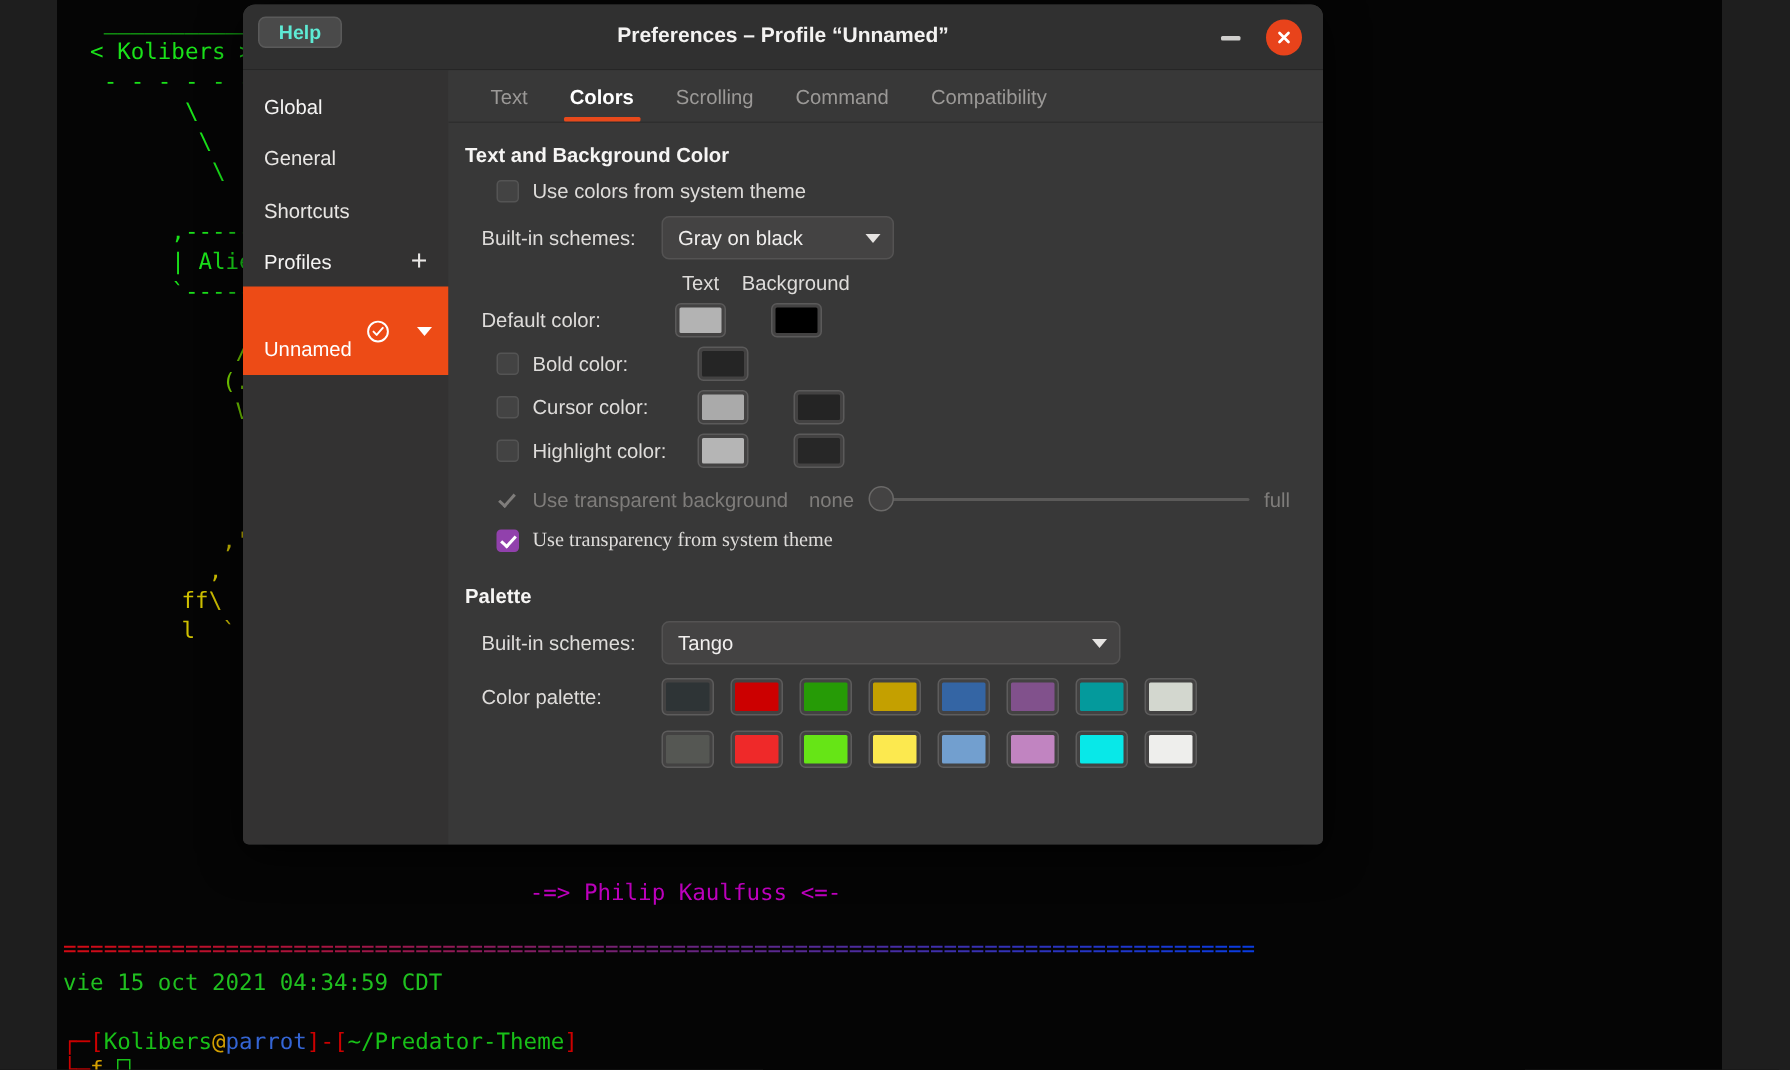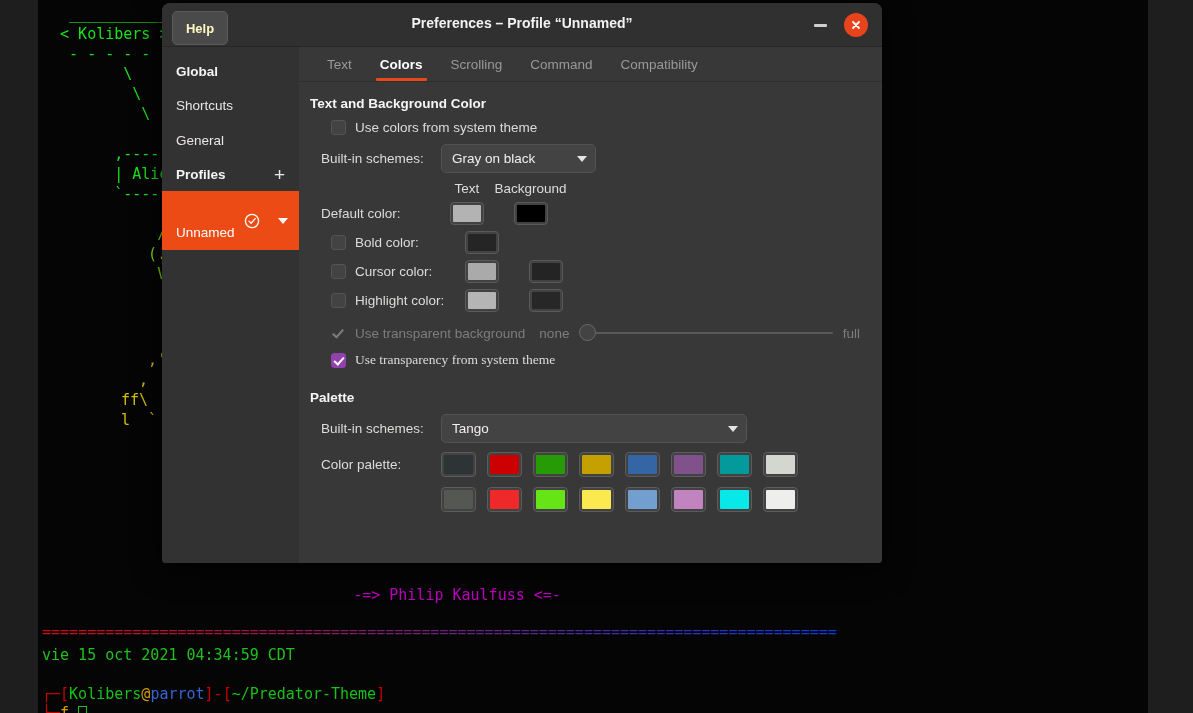--- a/index.html
+++ b/index.html
@@ -92,25 +92,25 @@
   
   #titlebar {
     position: relative;
     height: 44px;
     background: #303030;
     border-bottom: 1px solid #262626;
     border-radius: 8px 8px 0 0;
   }
   #help-btn {
     position: absolute; left: 10px; top: 8px;
-    width: 56px; height: 34px;
+    width: 56px; height: 21px;
     background: #4a4a4a;
     border: 1px solid #5a5a5a;
     border-radius: 5px;
-    color: #fef9c3;
+    color: #5eead4;
     font-size: 13px; font-weight: bold;
     display: flex; align-items: center; justify-content: center;
     cursor: pointer;
   }
   #title-text {
     position: absolute; left: 0; right: 0; top: 12px;
     text-align: center;
     color: #f3f2f1;
     font-size: 14px; font-weight: bold;
   }
@@ -134,21 +134,21 @@
 
   
   #body-split { display: flex; height: 516px; }
 
   #sidebar {
     width: 137px; background: #333232; flex: 0 0 137px;
     padding-top: 8px;
     position: relative;
   }
   .side-head {
-    color: #f5f4f3; font-size: 13.5px; font-weight: bold;
+    color: #f5f4f3; font-size: 13.5px; font-weight: normal;
     padding: 9px 0 9px 14px;
   }
   .side-item {
     color: #e8e6e4; font-size: 13.5px;
     padding: 10px 0 10px 14px;
     cursor: pointer;
   }
   .side-row {
     display: flex; align-items: center;
     padding: 9px 10px 9px 14px;
@@ -338,22 +338,22 @@
       <svg width="12" height="12" viewBox="0 0 12 12">
         <path d="M3 3 L9 9 M9 3 L3 9" stroke="#ffffff" stroke-width="1.8" stroke-linecap="round" fill="none"></path>
       </svg>
     </div>
   </div>
 
   <div id="body-split">
 
     <div id="sidebar">
       <div class="side-head">Global</div>
+      <div class="side-item">General</div>
       <div class="side-item">Shortcuts</div>
-      <div class="side-item">General</div>
 
       <div class="side-row">
         <div class="side-head">Profiles</div>
         <div id="add-profile">+</div>
       </div>
 
       <div id="profile-unnamed">
         <span class="pl">Unnamed</span>
         <span class="sel-check">
           <svg width="16" height="16" viewBox="0 0 16 16">

